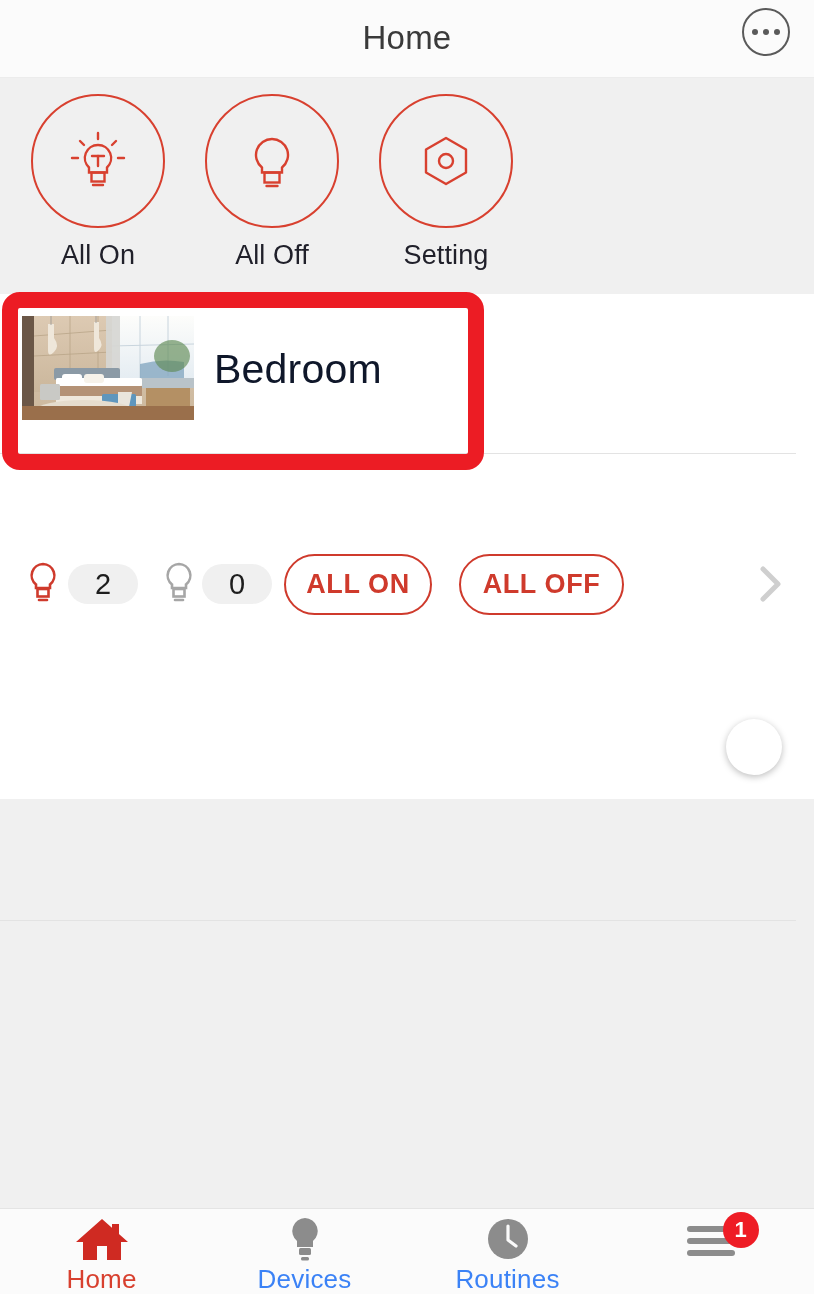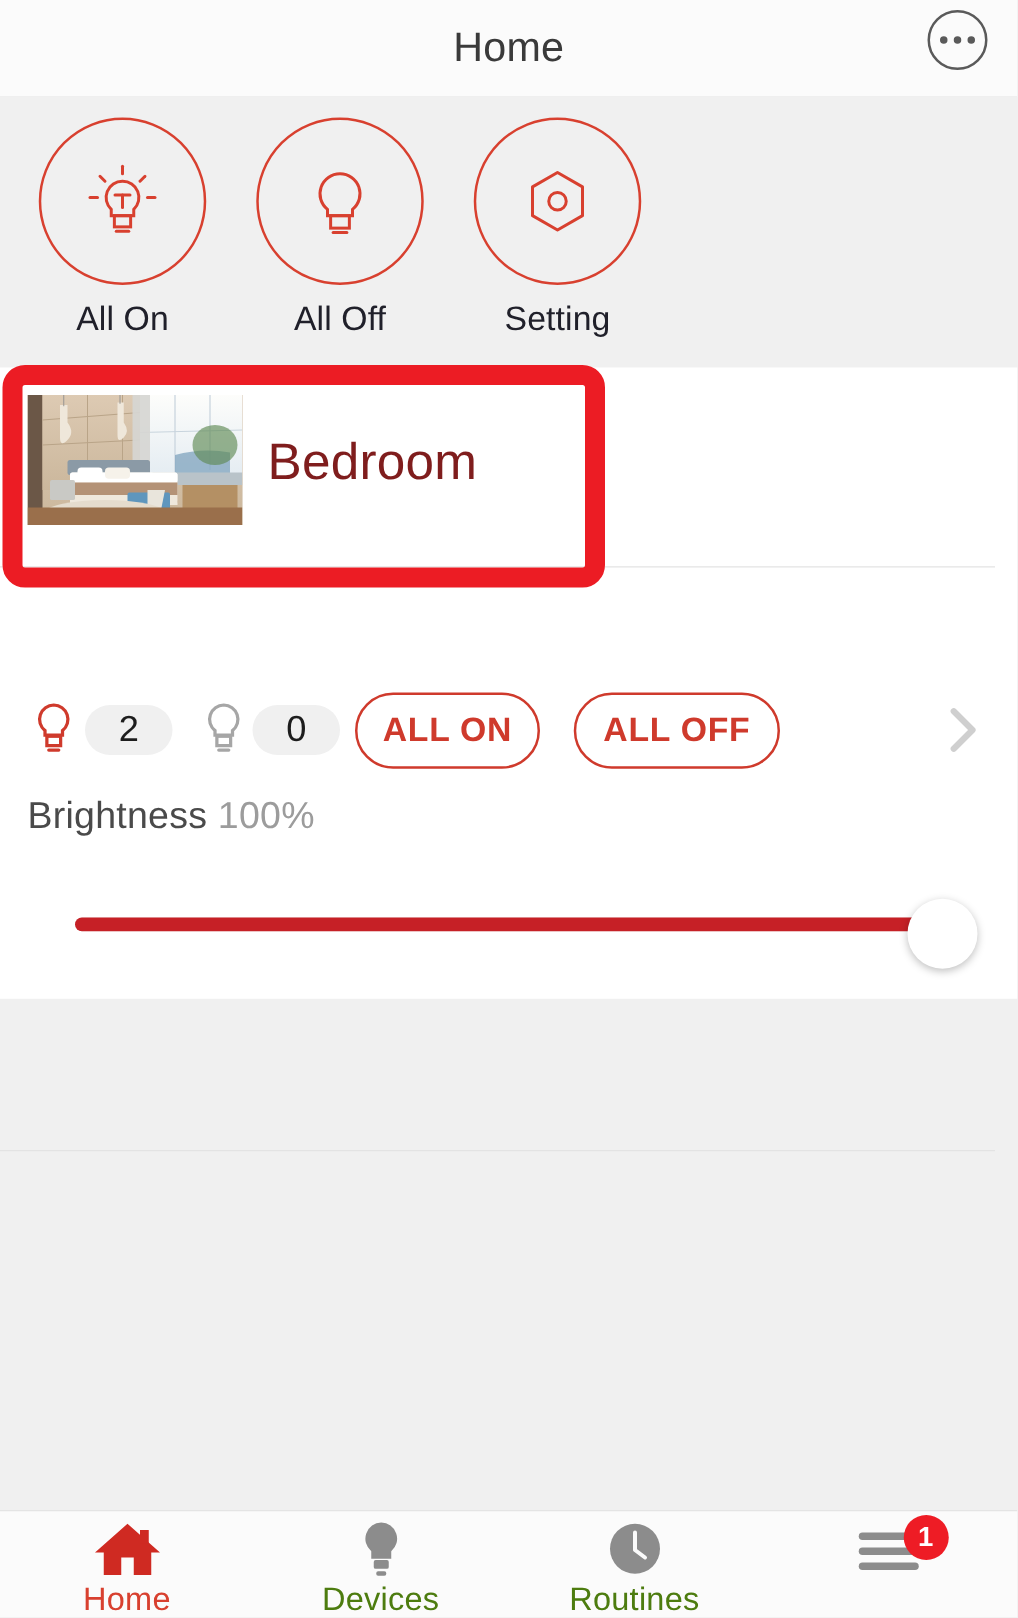--- a/index.html
+++ b/index.html
@@ -117,21 +117,21 @@
     height: 104px;
     overflow: hidden;
     background: #cdbba6;
   }
   .room-thumb svg { display: block; }
   .room-name {
     position: absolute;
     left: 214px;
     top: 52px;
     font-size: 41px;
-    color: #7f1d1d;
+    color: #0f172a;
     font-weight: 400;
     letter-spacing: 0.2px;
   }
   .divider {
     position: absolute;
     left: 0;
     width: 796px;
     height: 1px;
     background: #e3e3e3;
   }
@@ -277,21 +277,21 @@
     height: 46px;
     margin-top: 7px;
     display: flex;
     align-items: flex-end;
     justify-content: center;
     position: relative;
   }
   .tab-label {
     margin-top: 2px;
     font-size: 26px;
-    color: #4d7c0f;
+    color: #3b82f6;
     letter-spacing: 0.2px;
   }
   .tab-active .tab-label { color: #d8402f; }
   .badge {
     position: absolute;
     left: 50%;
     margin-left: 12px;
     top: -4px;
     width: 36px;
     height: 36px;
@@ -451,29 +451,20 @@
     <div class="pill pill-on">ALL ON</div>
     <div class="pill pill-off">ALL OFF</div>
 
     <svg class="chev" viewBox="0 0 24 36">
       <path d="M4 3 L19 18 L4 33" fill="none" stroke="#cfcfcf" stroke-width="5" stroke-linecap="round" stroke-linejoin="round"></path>
     </svg>
   </div>
 
   <div class="divider div-2"></div>
 
-  <div class="brightness-block">
-    <div class="bright-label">
-      <span>Brightness</span>
-      <span class="bright-value">100%</span>
-    </div>
-    <div class="slider-track">
-      <div class="slider-fill"></div>
-    </div>
-  </div>
 
 </div>
 
 <div class="slider-thumb"></div>
 
 <div class="highlight-box"></div>
 
 <div class="tabbar">
 
   <div class="tab tab-0 tab-active">

